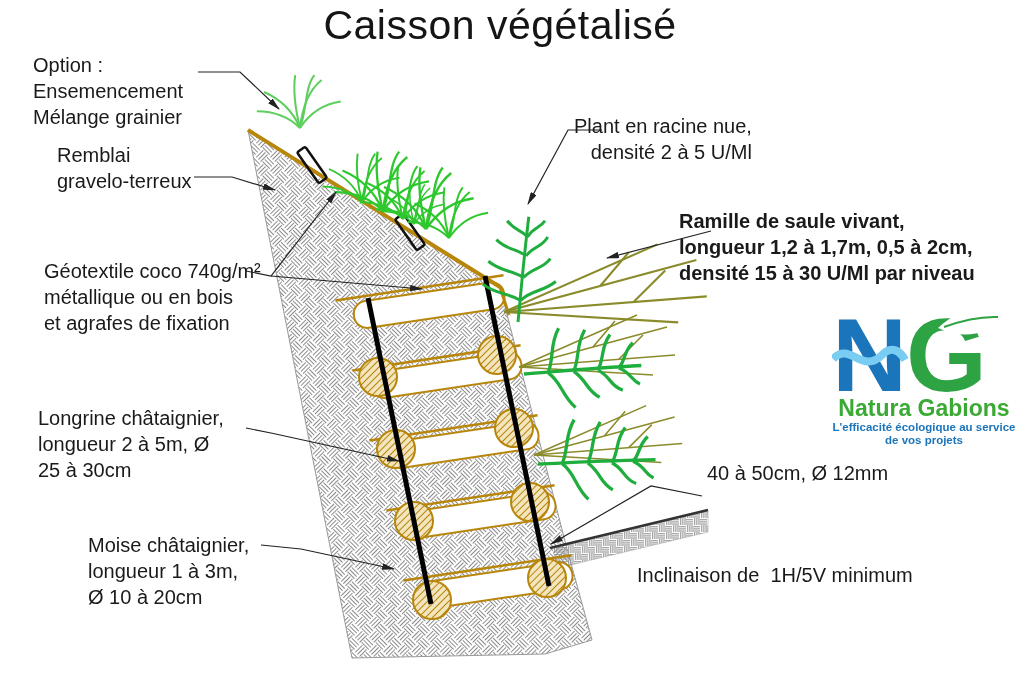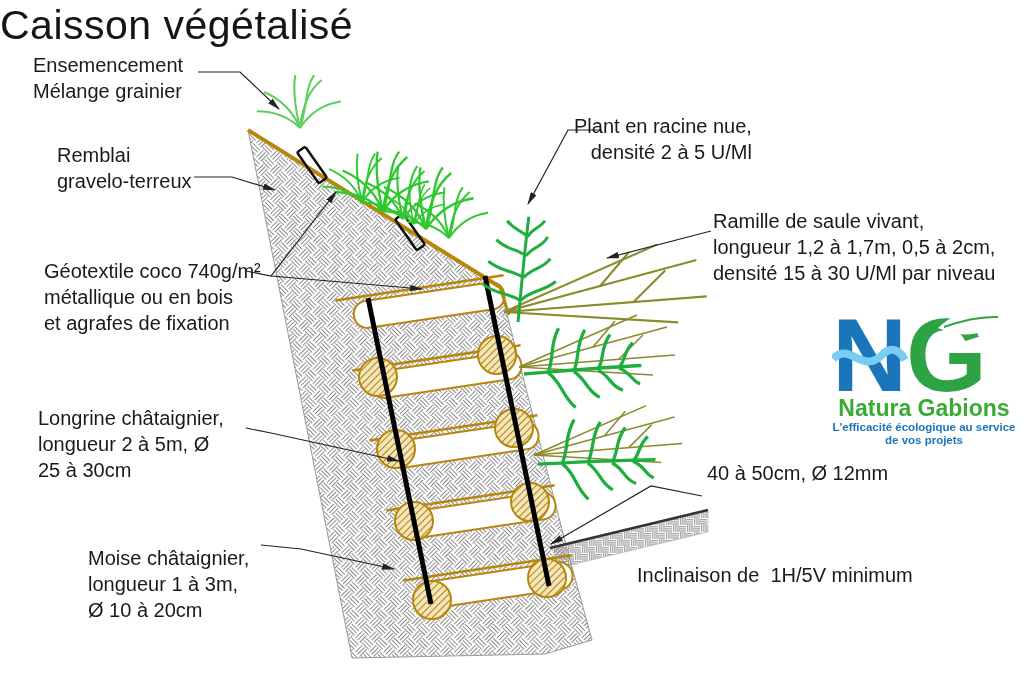--- a/index.html
+++ b/index.html
@@ -1,19 +1,19 @@
 <!DOCTYPE html>
 <html><head>
 <meta charset="utf-8">
 <style>
   html,body{margin:0;padding:0;background:#fff;}
   .canvas{position:relative;width:1024px;height:678px;background:#fff;overflow:hidden;
           font-family:"Liberation Sans",sans-serif;color:#111;}
   .canvas svg.draw{position:absolute;left:0;top:0;}
-  .title{position:absolute;top:2px;left:0;width:1000px;margin:0;
+  .title{position:absolute;top:2px;left:0;width:1000px;margin:0;text-align:center;
          font-size:41px;font-weight:400;letter-spacing:0.5px;color:#151515;}
   .lbl{position:absolute;font-size:20px;line-height:26px;color:#1a1a1a;}
   .pre{white-space:pre-wrap;}
   .logo{position:absolute;left:832px;top:303px;}
 </style>
 </head>
 <body>
 
 <div class="canvas">
 
@@ -162,53 +162,54 @@
       <path d="M711,231 L607,258" marker-end="url(#arr)"></path>
       <path d="M246,428 L271,433 L399,461" marker-end="url(#arr)"></path>
       <path d="M261,545 L301,549 L394,569" marker-end="url(#arr)"></path>
       <path d="M702,496 L651,486 L551,544" marker-end="url(#arr)"></path>
     </g>
   </svg>
 
   <h1 class="title">Caisson végétalisé</h1>
 
   <div class="lbl" style="left:33px;top:52px;">
+    <div>Option :</div>
     <div>Ensemencement</div>
     <div>Mélange grainier</div>
   </div>
 
   <div class="lbl" style="left:57px;top:142px;">
     <div>Remblai</div>
     <div>gravelo-terreux</div>
   </div>
 
   <div class="lbl" style="left:8px;top:258px;margin-left:36px;">
     <div>Géotextile coco 740g/m²</div>
     <div>métallique ou en bois</div>
     <div>et agrafes de fixation</div>
   </div>
 
   <div class="lbl" style="left:574px;top:113px;text-align:right;">
     <div>Plant en racine nue,</div>
     <div>densité 2 à 5 U/Ml</div>
   </div>
 
-  <div class="lbl" style="left:713px;top:208px;">
+  <div class="lbl" style="left:679px;top:208px;font-weight:bold;">
     <div>Ramille de saule vivant,</div>
     <div>longueur 1,2 à 1,7m, 0,5 à 2cm,</div>
     <div>densité 15 à 30 U/Ml par niveau</div>
   </div>
 
   <div class="lbl" style="left:38px;top:405px;">
     <div>Longrine châtaignier,</div>
     <div>longueur 2 à 5m, Ø</div>
     <div>25 à 30cm</div>
   </div>
 
-  <div class="lbl" style="left:88px;top:545px;">
+  <div class="lbl" style="left:88px;top:532px;">
     <div>Moise châtaignier,</div>
     <div>longueur 1 à 3m,</div>
     <div>Ø 10 à 20cm</div>
   </div>
 
   <div class="lbl" style="left:707px;top:460px;">
     <div>40 à 50cm, Ø 12mm</div>
   </div>
 
   <div class="lbl pre" style="left:637px;top:562px;">Inclinaison de  1H/5V minimum</div>

